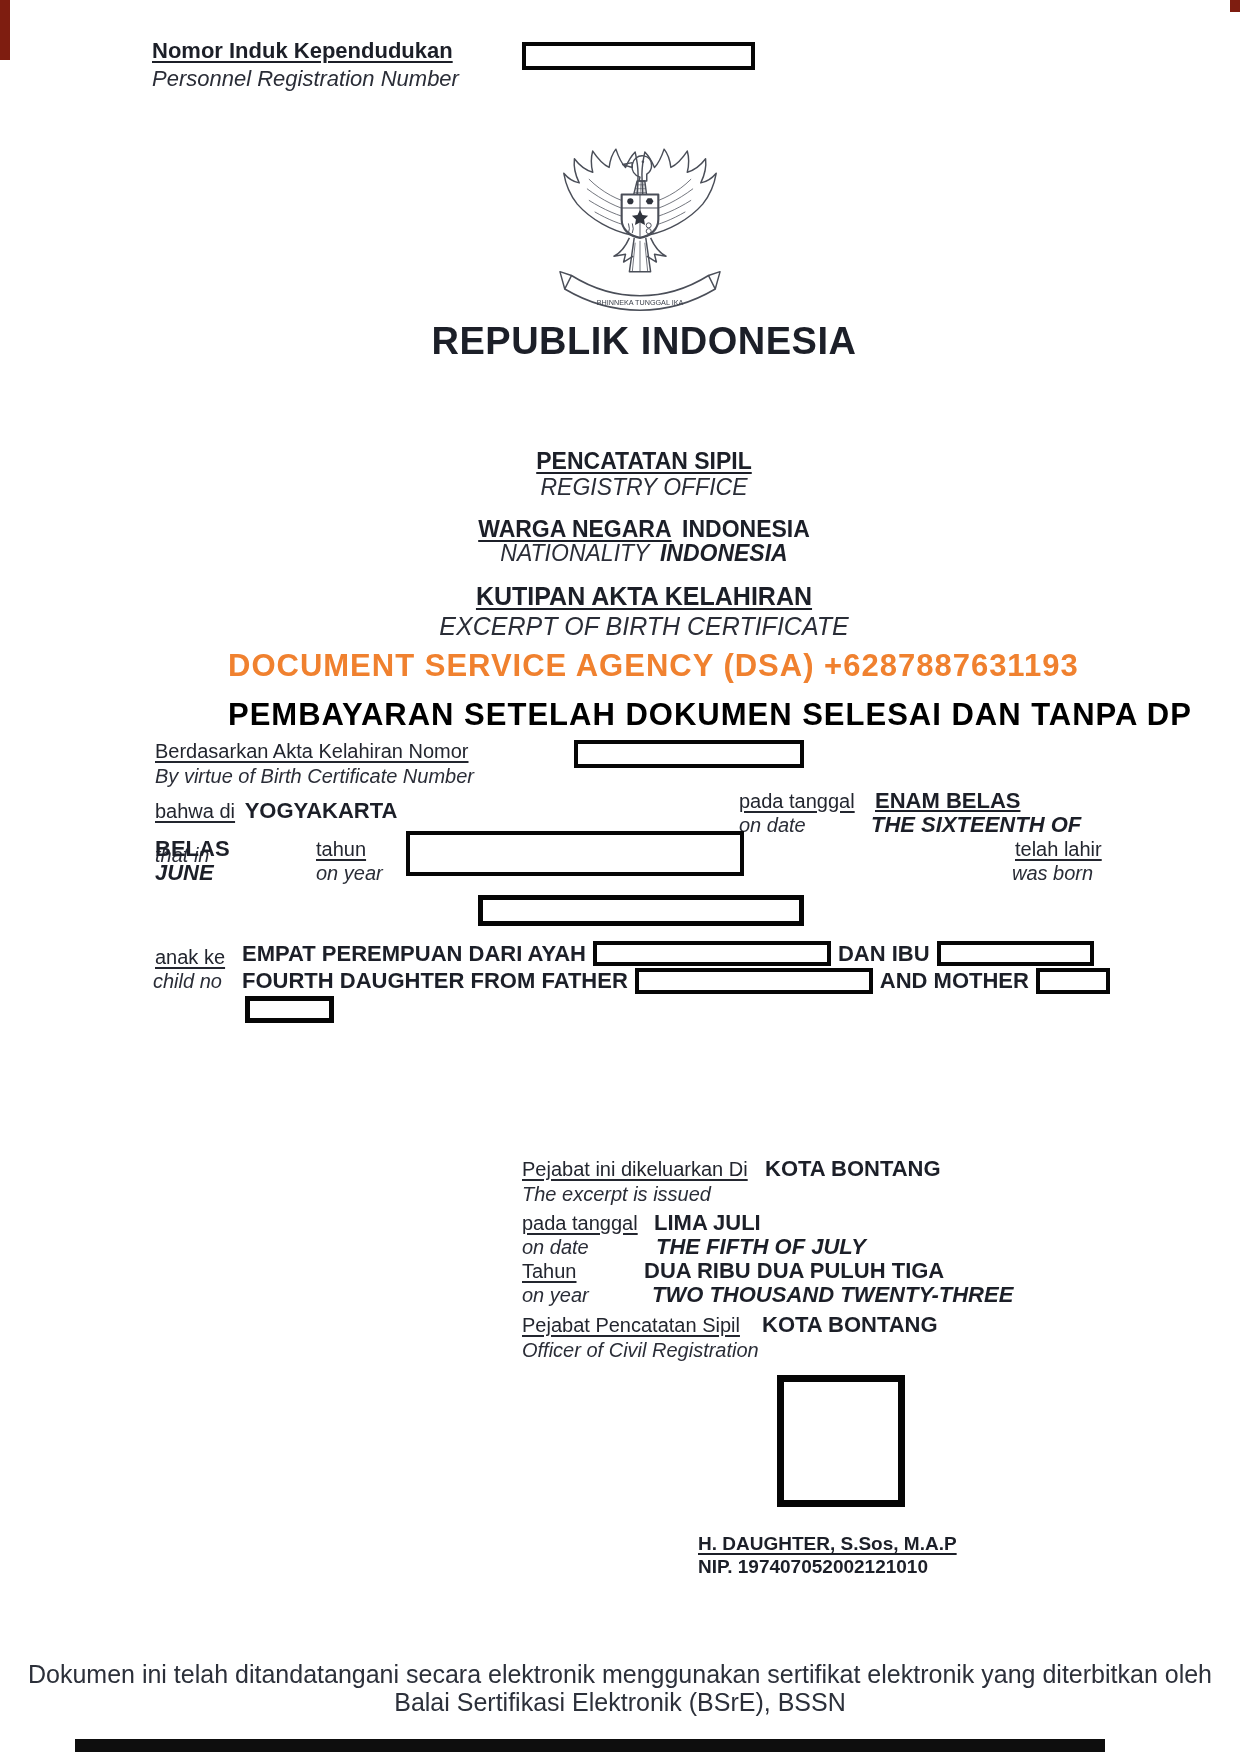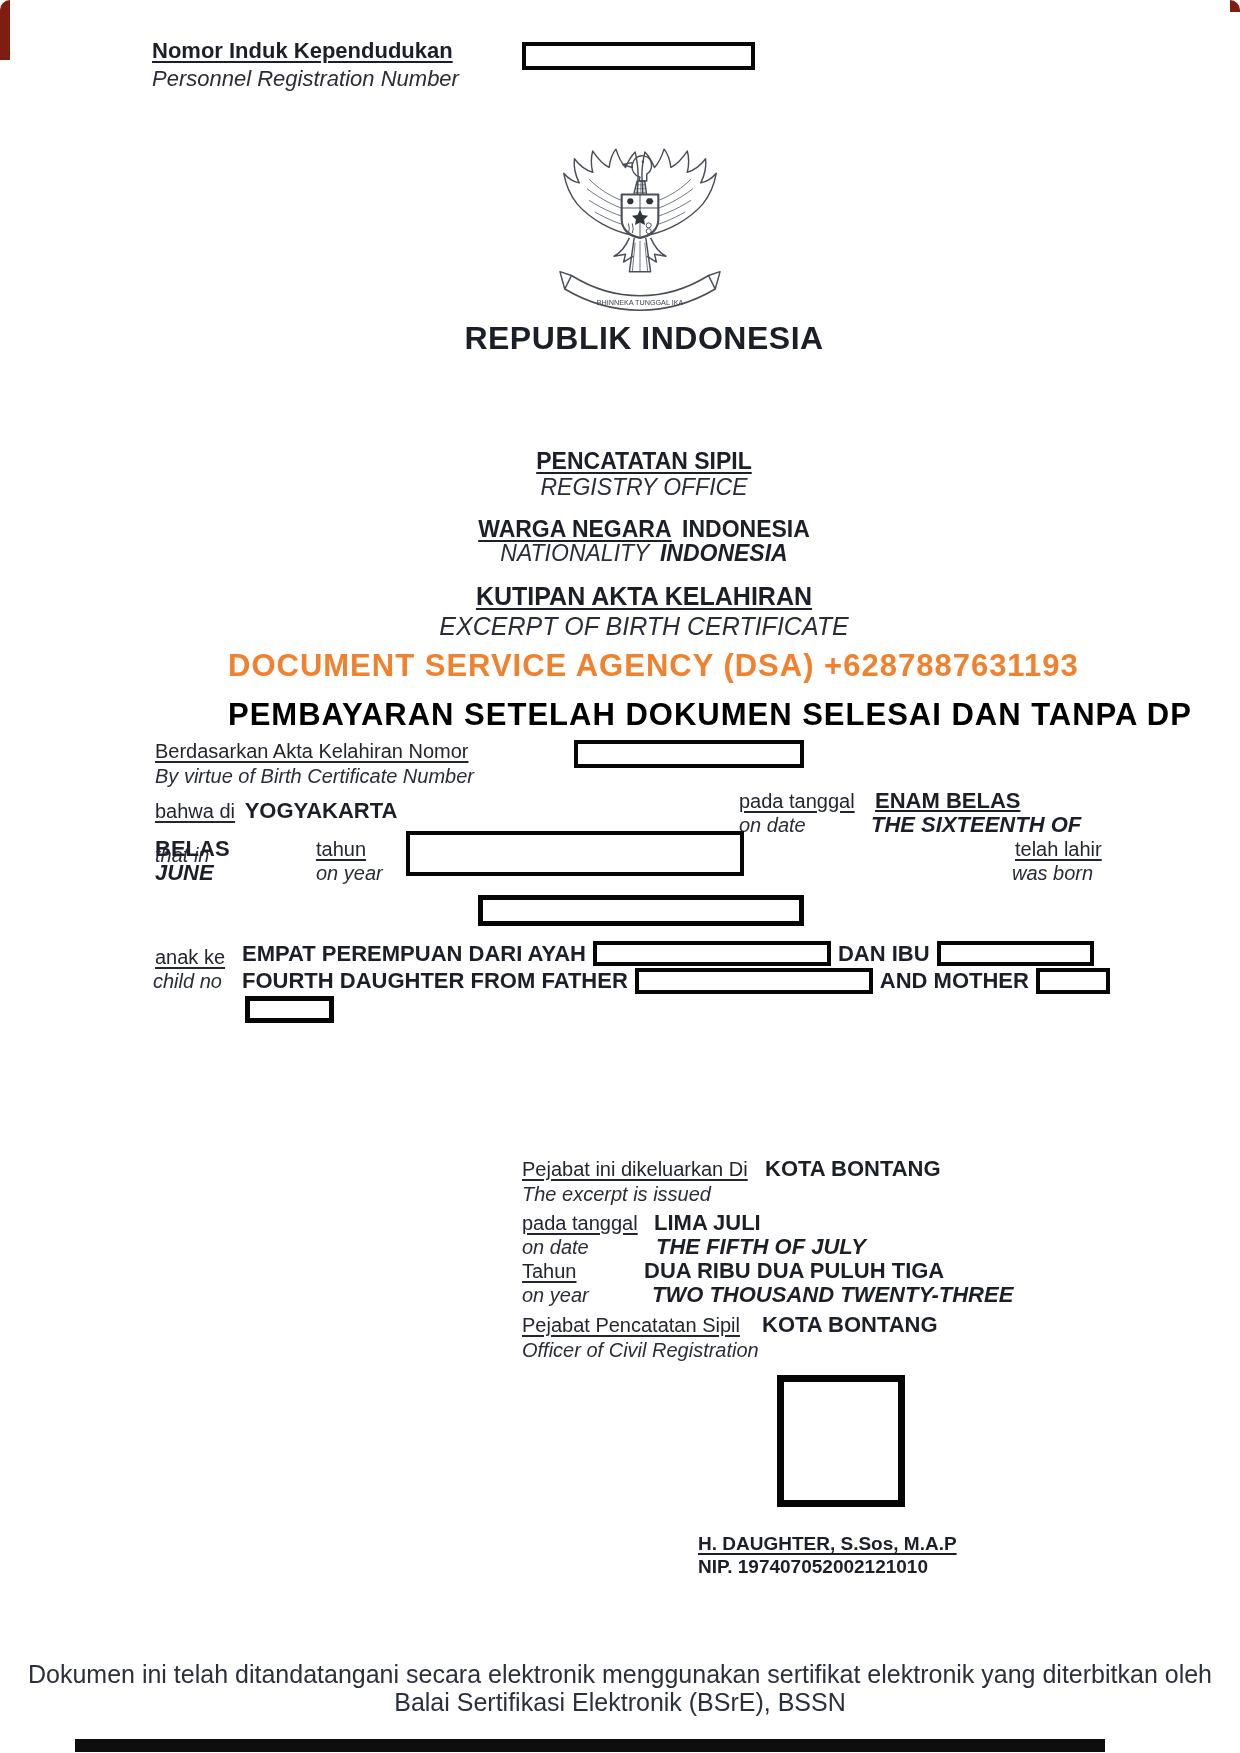--- a/index.html
+++ b/index.html
@@ -1,18 +1,18 @@
 <!DOCTYPE html>
 <html><head>
 <meta charset="utf-8">
 <style>
   html,body{margin:0;padding:0;background:#ffffff;}
   .page{
     position:relative;width:1240px;height:1753px;margin:0 auto;background:#ffffff;
-    font-family:"Liberation Sans", sans-serif;color:#23262f;overflow:hidden;border-radius:10px;
+    font-family:"Liberation Sans", sans-serif;color:#23262f;overflow:hidden;
   }
   .abs{position:absolute;white-space:nowrap;line-height:1.15;}
   .b{font-weight:bold;color:#1c1f28;}
   .i{font-style:italic;color:#2a2d37;}
   .bi{font-weight:bold;font-style:italic;color:#1c1f28;}
   .u{text-decoration:underline;text-underline-offset:3px;text-decoration-thickness:2px;}
   .t20{font-size:20px;}
   .t22{font-size:22px;}
   .t23{font-size:23px;}
   .center-col{position:absolute;left:48px;right:0;text-align:center;}
@@ -61,21 +61,21 @@
         <path d="M74,93 C70,102 66,108 58,112 L70,110 L68,118 L78,112 M96,93 C100,102 104,108 112,112 L100,110 L102,118 L92,112"></path>
         <path d="M79,93 L74,128 L96,128 L91,93"></path>
         <path stroke-width="0.8" d="M80,98 L77,128 M85,96 L85,128 M90,98 L93,128"></path>
         <path d="M14,132 C38,147 60,153 85,153 C110,153 132,147 156,132 L163,146 C136,162 112,168 85,168 C58,168 34,162 7,146 Z" fill="#ffffff" stroke-width="1.6"></path>
         <path d="M14,132 L2,128 L7,146 M156,132 L168,128 L163,146"></path>
         <text x="85" y="163" text-anchor="middle" font-size="7.5" fill="#3c414b" stroke="none">BHINNEKA TUNGGAL IKA</text>
       </g>
     </svg>
   </div>
 
-  <div class="center-col b" style="top:320px;font-size:32px;letter-spacing:0.5px;">REPUBLIK INDONESIA</div>
+  <div class="center-col b" style="top:320px;font-size:38px;letter-spacing:0.5px;">REPUBLIK INDONESIA</div>
 
   <div class="center-col" style="top:448px;"><span class="b u t23">PENCATATAN SIPIL</span></div>
   <div class="center-col" style="top:474px;"><span class="i t23">REGISTRY OFFICE</span></div>
 
   <div class="center-col" style="top:516px;">
     <span class="b u t23">WARGA NEGARA</span>
     <span class="b t23" style="margin-left:6px;">INDONESIA</span>
   </div>
   <div class="center-col" style="top:540px;">
     <span class="i t23">NATIONALITY</span>

